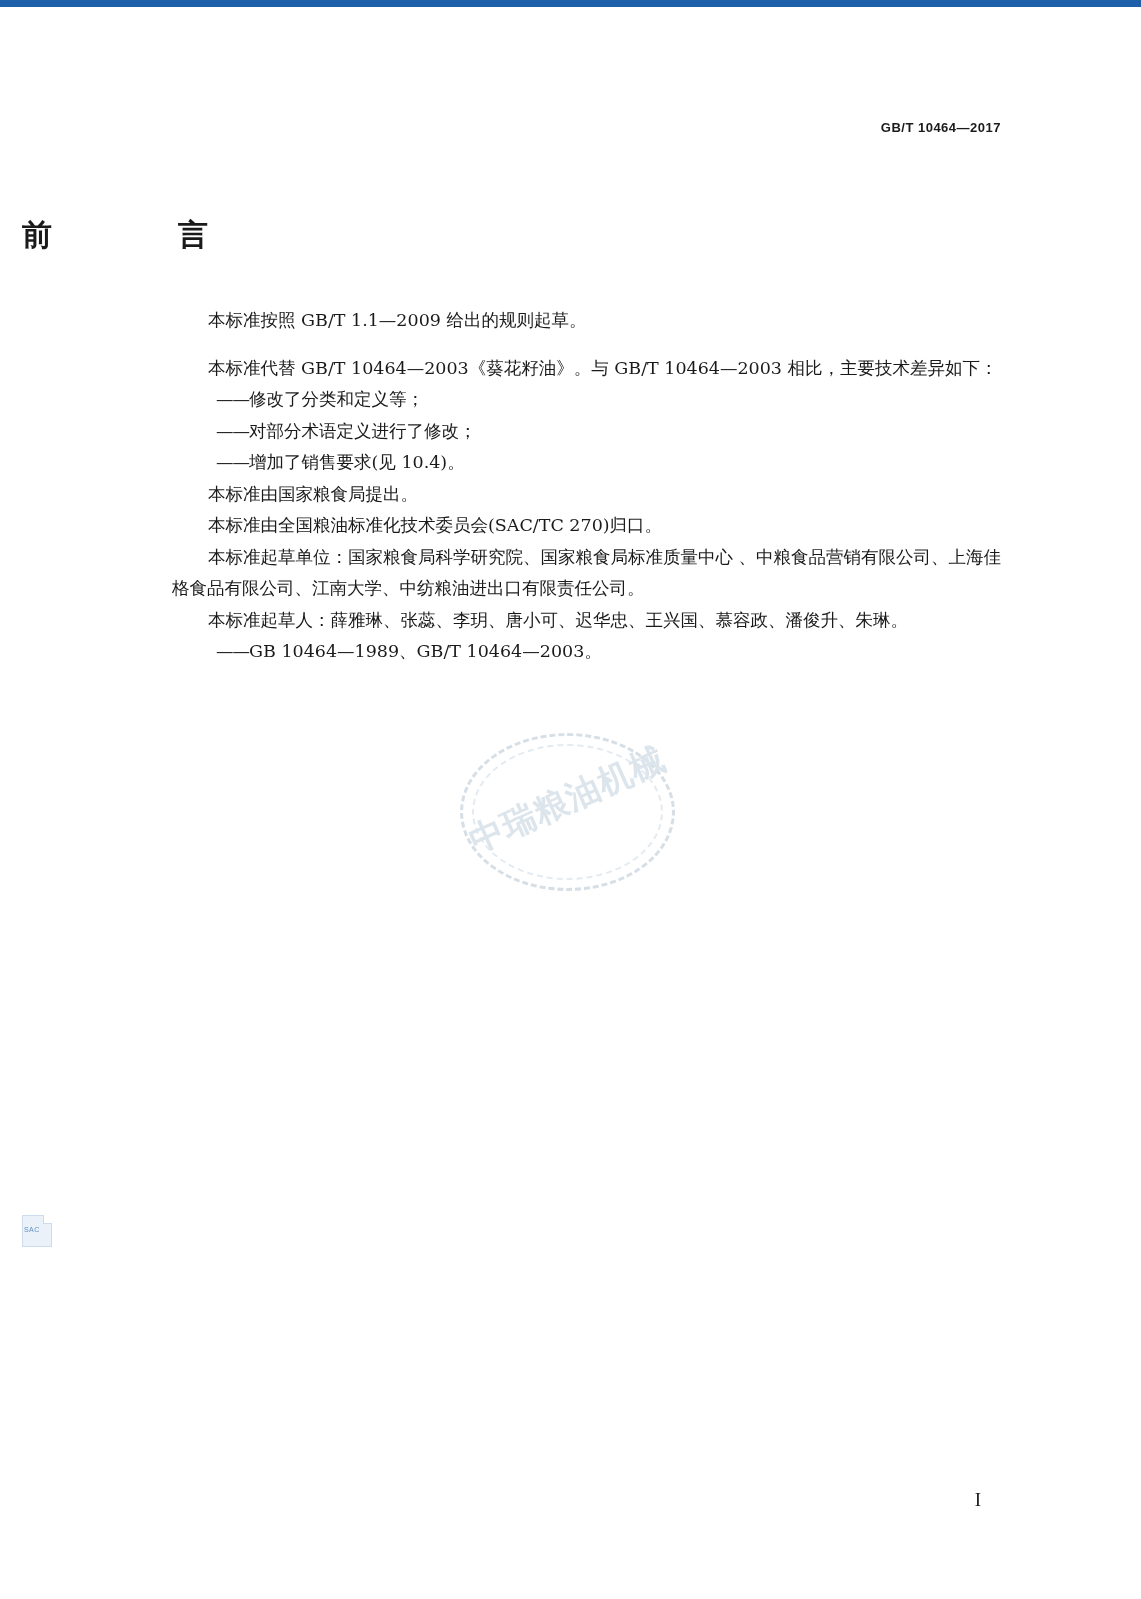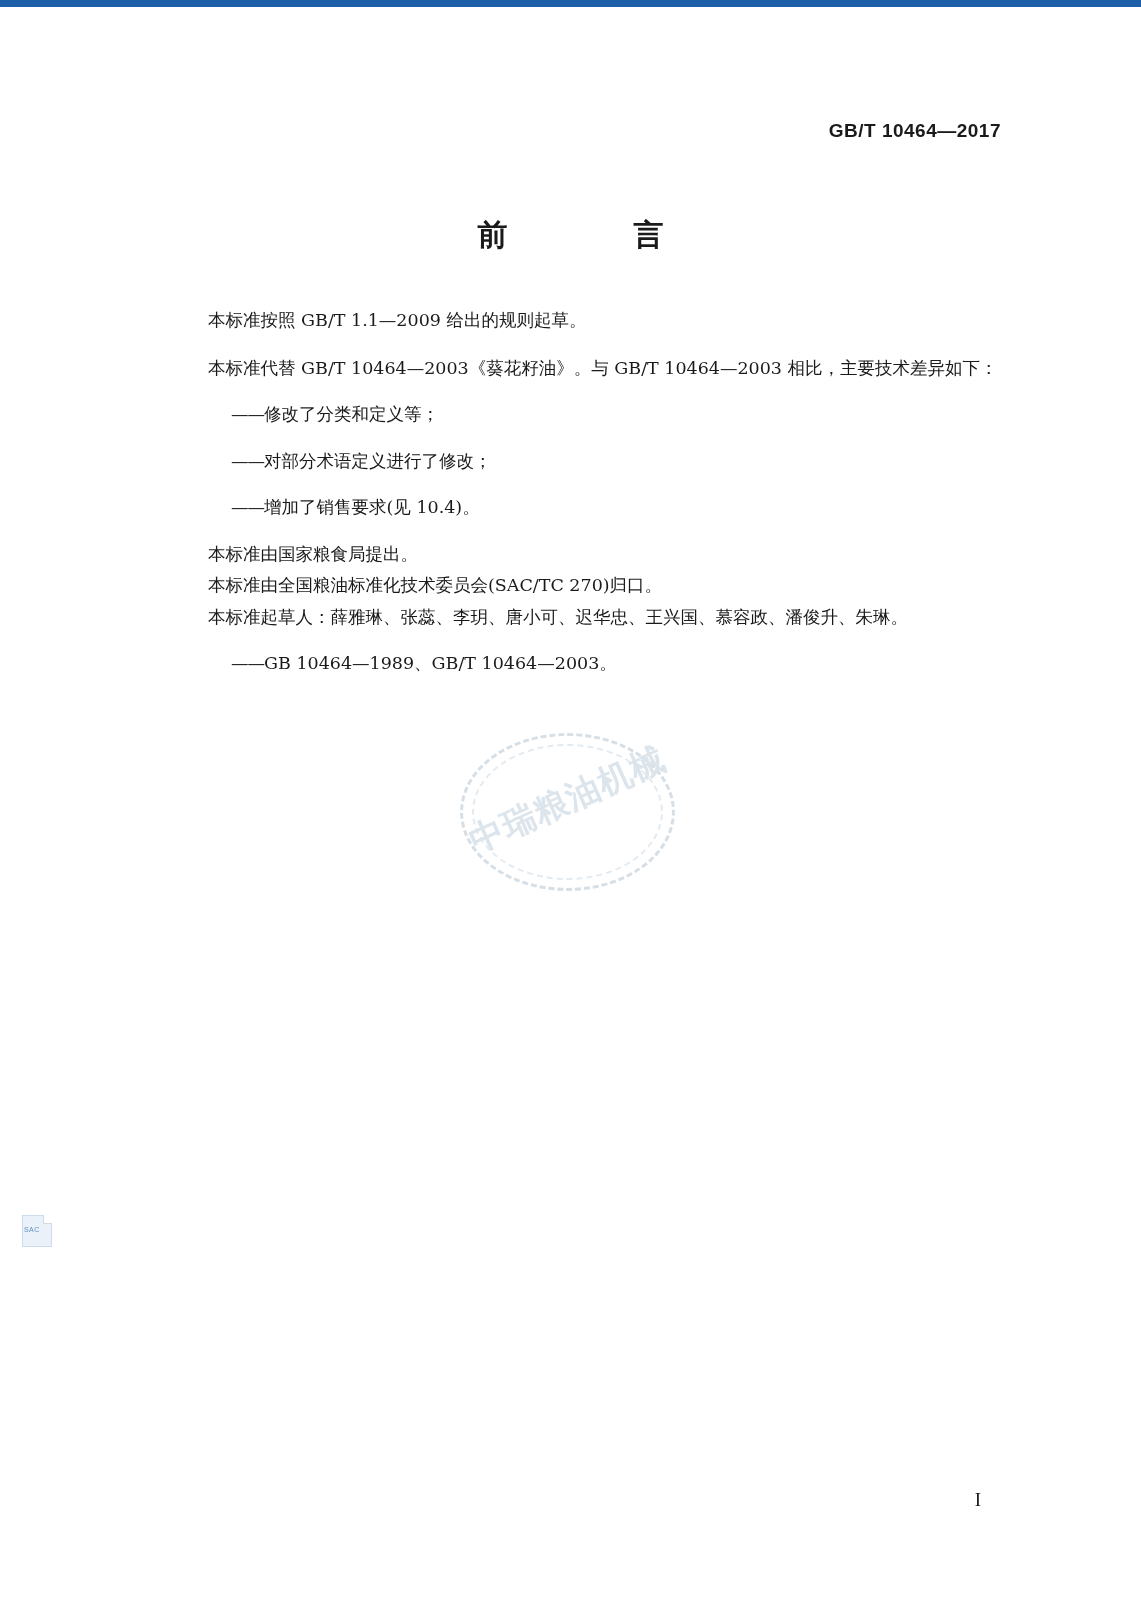--- a/index.html
+++ b/index.html
@@ -25,31 +25,31 @@
     height: 7px;
     background: #1d5fa8;
   }
   
   .std-number {
     position: absolute;
     top: 120px;
     right: 140px;
     font-family: "Liberation Sans", sans-serif;
     font-weight: bold;
-    font-size: 19px;
+    font-size: 13px;
     letter-spacing: 0.5px;
     white-space: nowrap;
   }
   
   .doc-title {
     position: absolute;
     top: 215px;
     left: 0;
     width: 1141px;
-    text-align: center;
+    text-align: left;
     font-family: "DejaVu Serif", serif;
     font-weight: bold;
     font-size: 30px;
     letter-spacing: 22px;
     text-indent: 22px;
   }
   
   .body-block {
     position: absolute;
     top: 305px;
@@ -62,21 +62,21 @@
   .p-indent {
     text-indent: 0;
     margin: 0;
     white-space: nowrap;
   }
   .p-wrap {
     margin: 0;
     text-indent: 0;
   }
   .p-dash {
-    margin: 15px;
+    margin: 0;
     padding-left: 44px;
     white-space: nowrap;
   }
   .p-dash .dash {
     letter-spacing: -1px;
   }
   
   .watermark {
     position: absolute;
     left: 445px;
@@ -177,20 +177,21 @@
     <p class="p-indent" style="padding-left:36px;">本标准按照 GB/T 1.1—2009 给出的规则起草。</p>
     <p class="p-indent" style="padding-left:36px;margin-top:16px;">本标准代替 GB/T 10464—2003《葵花籽油》。与 GB/T 10464—2003 相比，主要技术差异如下：</p>
 
     <p class="p-dash"><span class="dash">——</span><span>修改了分类和定义等；</span></p>
     <p class="p-dash"><span class="dash">——</span><span>对部分术语定义进行了修改；</span></p>
     <p class="p-dash"><span class="dash">——</span><span>增加了销售要求(见 10.4)。</span></p>
 
     <p class="p-indent" style="padding-left:36px;">本标准由国家粮食局提出。</p>
     <p class="p-indent" style="padding-left:36px;">本标准由全国粮油标准化技术委员会(SAC/TC 270)归口。</p>
 
+    <p class="p-wrap" style="text-indent:36px;">本标准起草单位：国家粮食局科学研究院、国家粮食局标准质量中心 、中粮食品营销有限公司、上海佳格食品有限公司、江南大学、中纺粮油进出口有限责任公司。</p>
 
     <p class="p-indent" style="padding-left:36px;">本标准起草人：薛雅琳、张蕊、李玥、唐小可、迟华忠、王兴国、慕容政、潘俊升、朱琳。</p>
 
     <p class="p-dash"><span class="dash">——</span><span>GB 10464—1989、GB/T 10464—2003。</span></p>
   </div>
 
   <div class="watermark">
     <div class="ring"></div>
     <div class="ring2"></div>
     <div class="wm-text">中瑞粮油机械</div>

